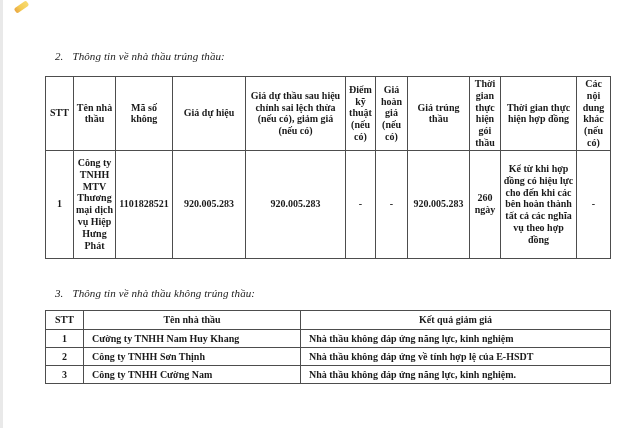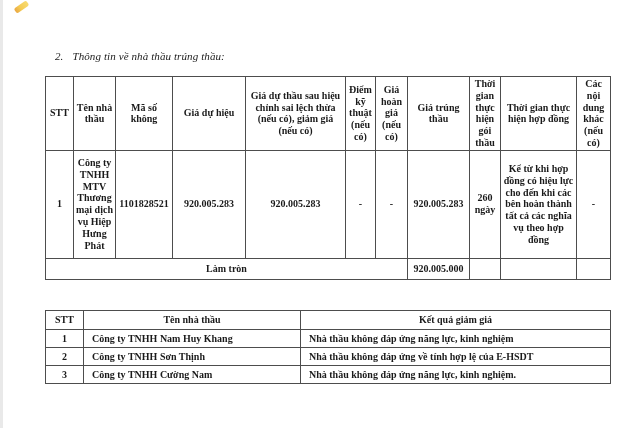--- a/index.html
+++ b/index.html
@@ -113,46 +113,42 @@
       <td>1101828521</td>
       <td>920.005.283</td>
       <td>920.005.283</td>
       <td>-</td>
       <td>-</td>
       <td>920.005.283</td>
       <td>260 ngày</td>
       <td>Kể từ khi hợp đồng có hiệu lực cho đến khi các bên hoàn thành tất cả các nghĩa vụ theo hợp đồng</td>
       <td>-</td>
     </tr>
-    <tr class="round-row">
-      <td colspan="7">Làm tròn</td>
-      <td>920.005.000</td>
-      <td></td>
-      <td></td>
-      <td></td>
-    </tr>
   </tbody>
     </table>
 
+  <div class="section-heading" id="heading-losers">
+    <span class="num">3.</span><span>Thông tin về nhà thầu không trúng thầu:</span>
+  </div>
 
   <table id="losers-table">
     <colgroup>
       <col style="width:38px">
         <col style="width:217px">
         <col style="width:310px">
     </colgroup>
     <tbody>
         <tr class="hdr-row">
       <th>STT</th>
       <th>Tên nhà thầu</th>
       <th>Kết quả giảm giá</th>
     </tr>
     <tr>
       <td>1</td>
-      <td class="left-cell">Công ty TNHH Nam Huy Khang</td>
+      <td class="left-cell">Cường ty TNHH Nam Huy Khang</td>
       <td class="left-cell">Nhà thầu không đáp ứng năng lực, kinh nghiệm</td>
     </tr>
     <tr>
       <td>2</td>
       <td class="left-cell">Công ty TNHH Sơn Thịnh</td>
       <td class="left-cell">Nhà thầu không đáp ứng về tính hợp lệ của E-HSDT</td>
     </tr>
     <tr>
       <td>3</td>
       <td class="left-cell">Công ty TNHH Cường Nam</td>

